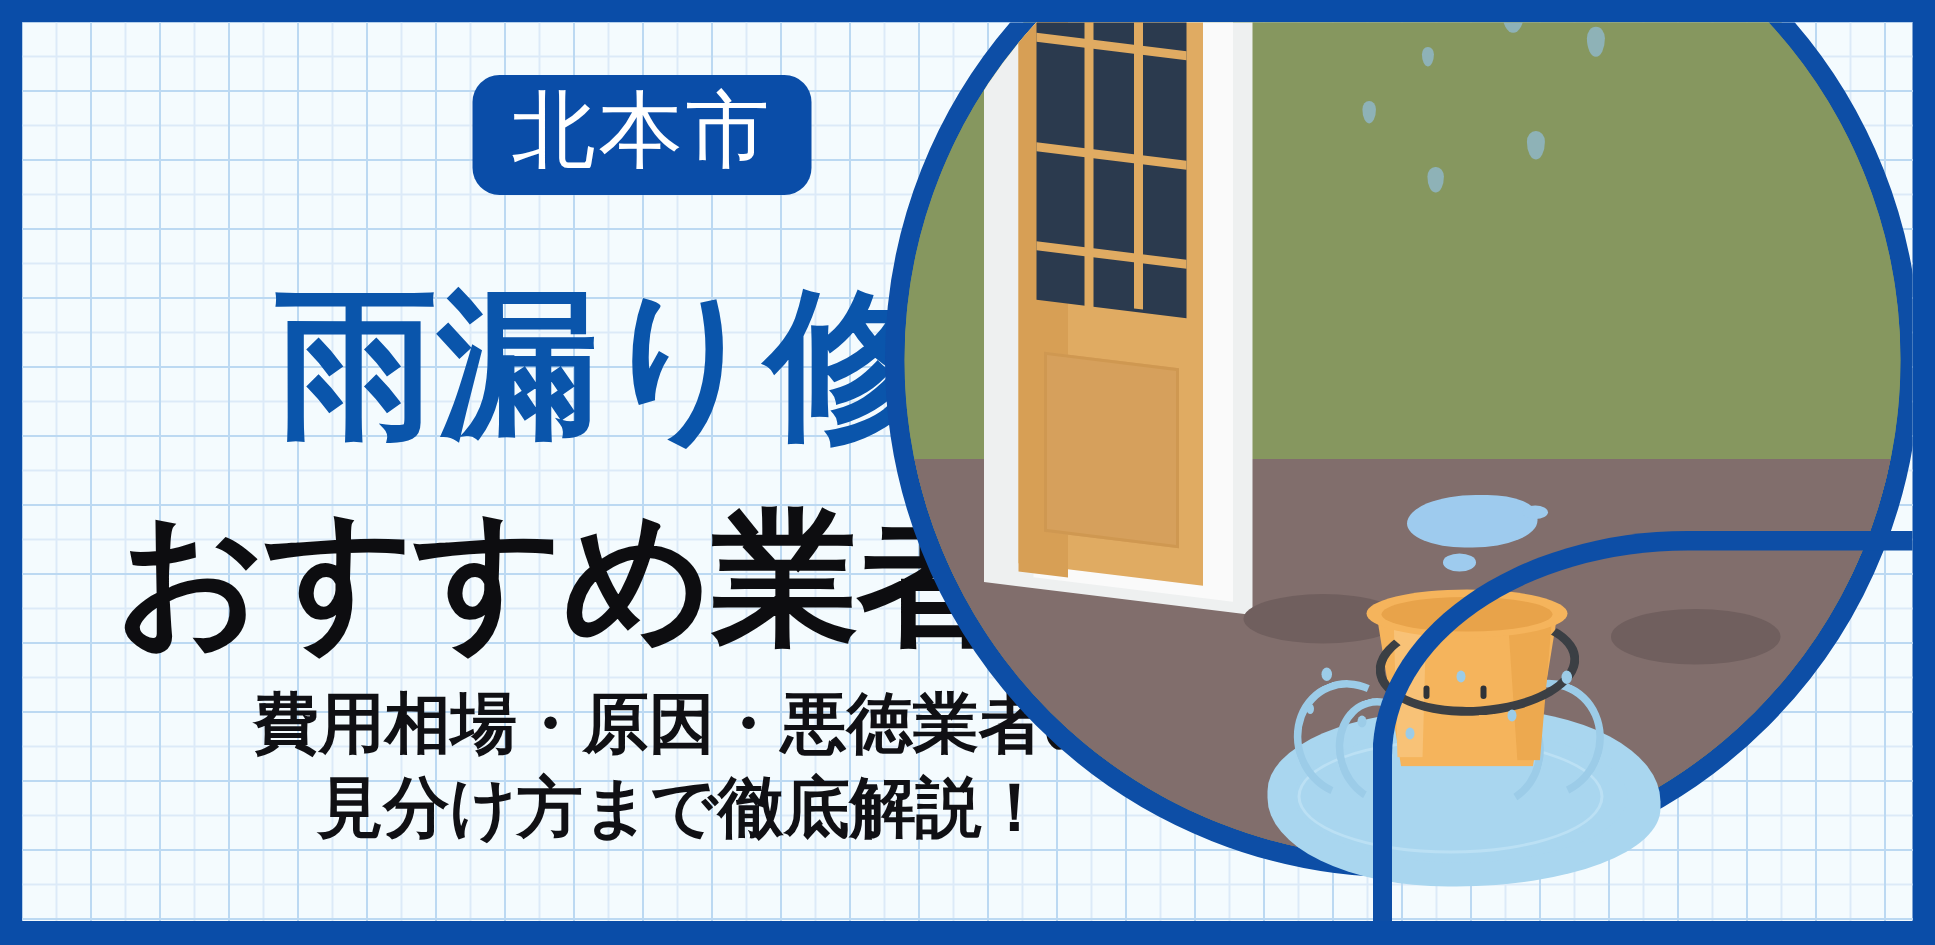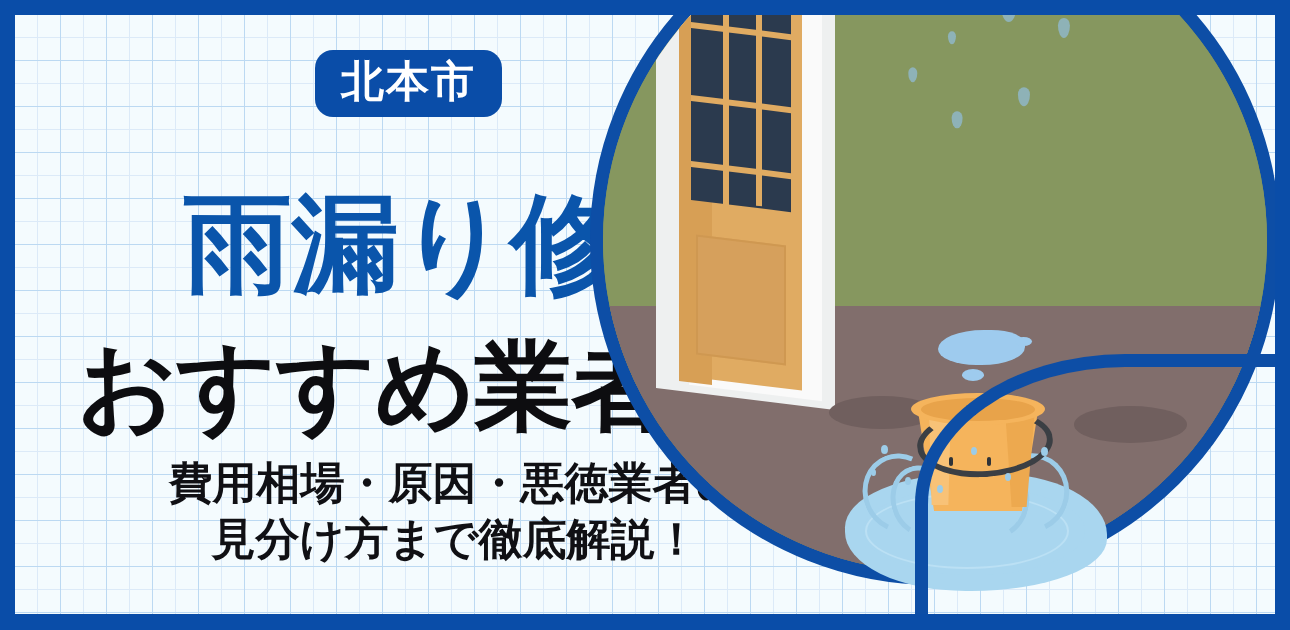--- a/index.html
+++ b/index.html
@@ -25,22 +25,22 @@
   }
 
   
   .textcol{position:absolute;left:45px;top:0;width:790px;height:600px;}
 
   .badge{
     position:absolute;left:255px;top:35px;
     background:#0a4da8;color:#ffffff;
     border-radius:18px;
     padding:10px 26px 14px 26px;
-    font-size:43px;line-height:1;
-    font-weight:bold;letter-spacing:2px;
+    font-size:56px;line-height:1;
+    font-weight:normal;letter-spacing:2px;
     white-space:nowrap;
   }
 
   .title1{
     position:absolute;left:0;top:175px;width:790px;
     text-align:center;
     color:#0a55ab;
     font-size:108px;line-height:1;
     font-weight:bold;letter-spacing:0px;
     white-space:nowrap;

